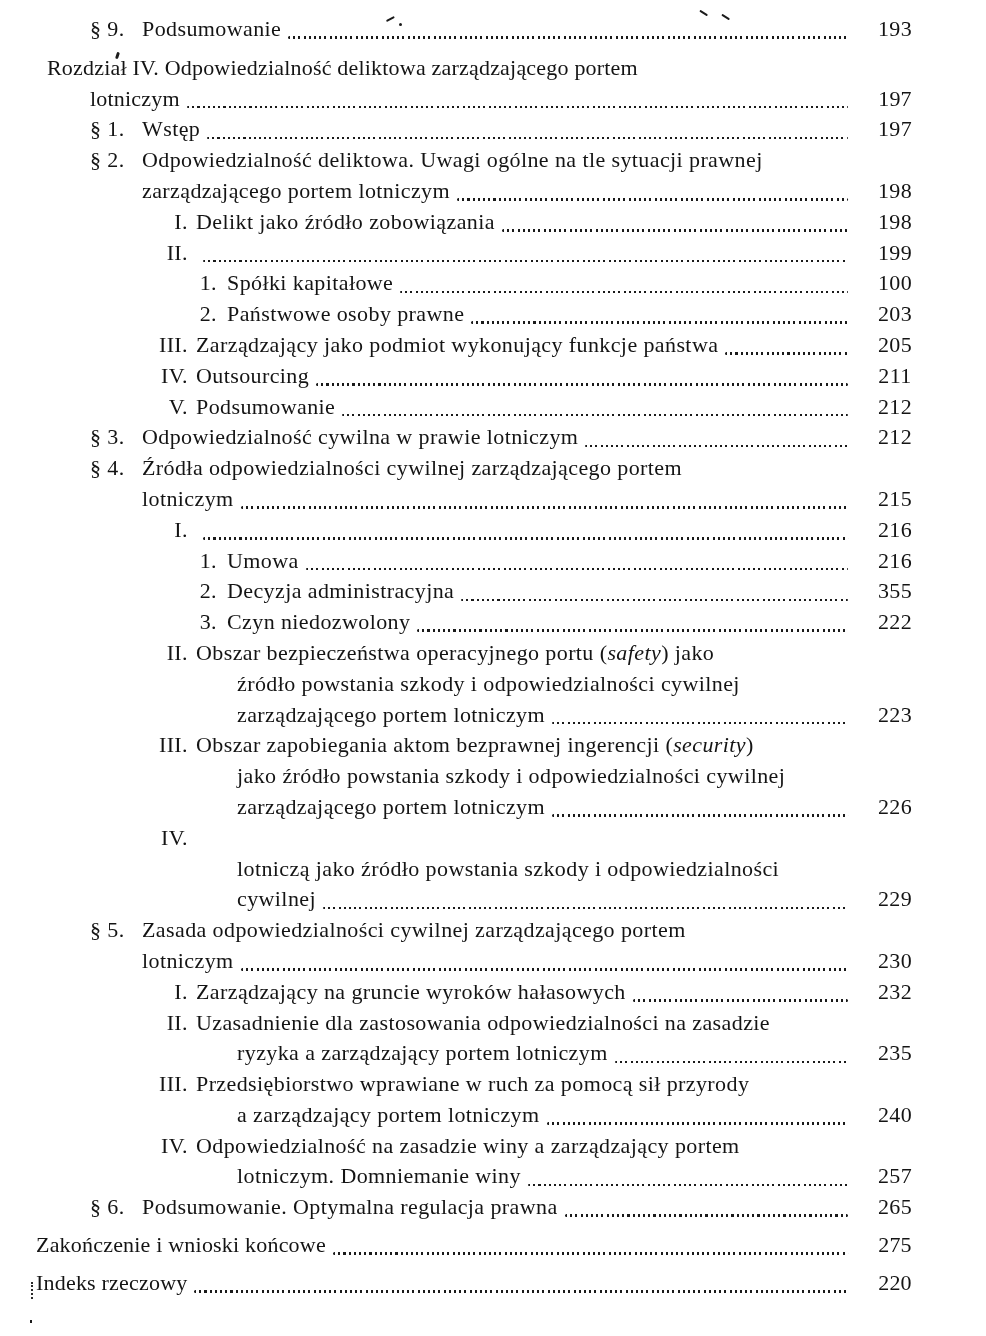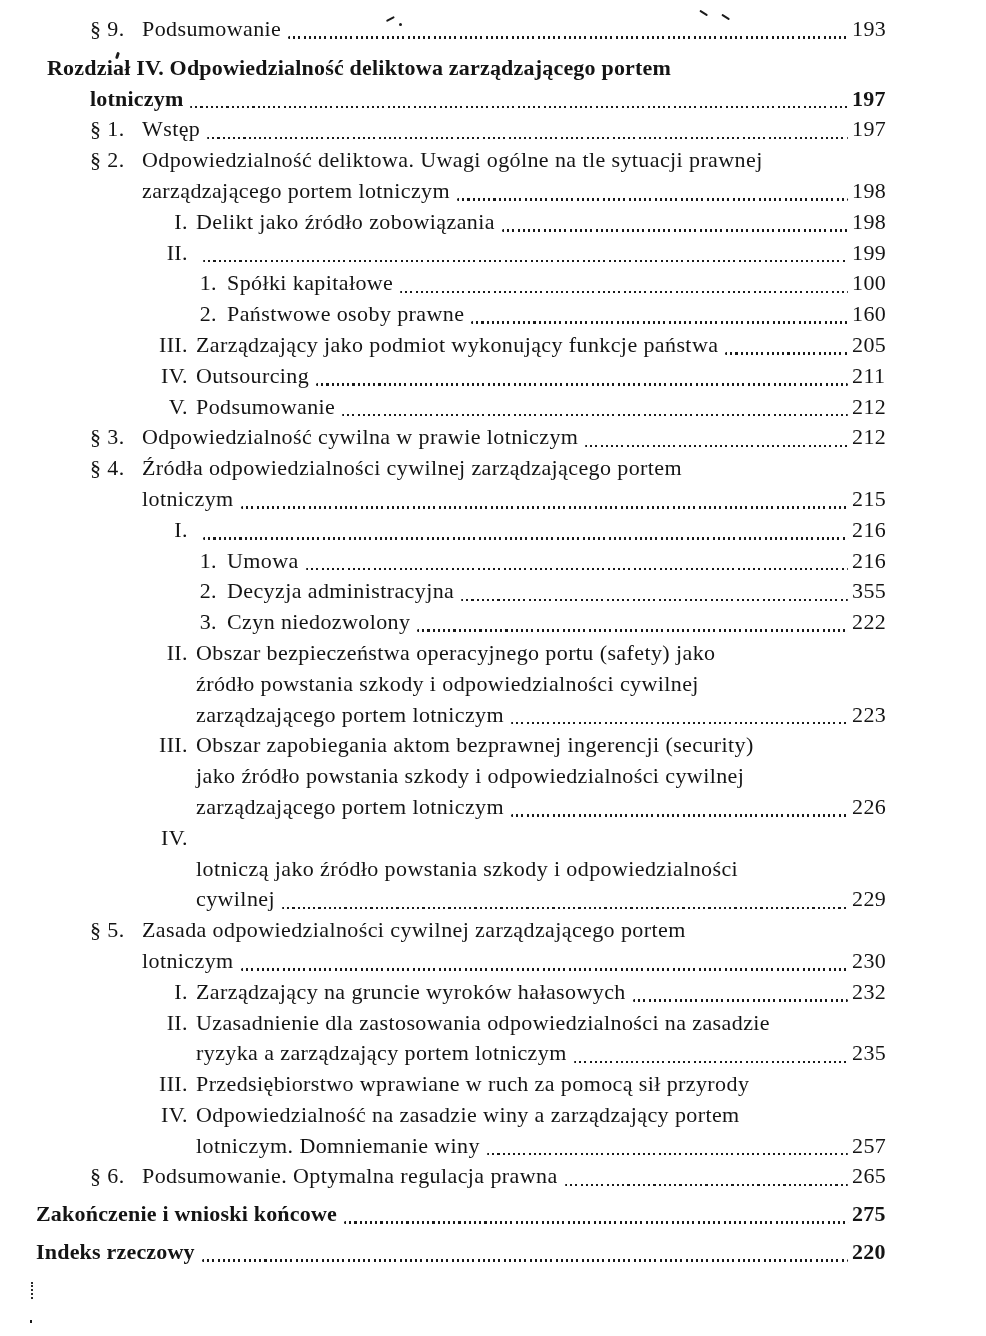--- a/index.html
+++ b/index.html
@@ -18,46 +18,46 @@
     color: #141414;
   }
   .row {
     display: flex;
     align-items: baseline;
     line-height: 30.8px;
     white-space: nowrap;
   }
   .row .label { flex: 0 0 auto; }
   .row .text  { flex: 0 0 auto; }
-  .italic { }
-  .bold { font-weight: 700; letter-spacing: 0.2px; }
+  .italic { font-style: italic; }
+  .bold { font-weight: 400; letter-spacing: 0.2px; }
 
   
   .indent-chapter      { padding-left: 47px;  margin-top: 8px; }
   .indent-chapter-cont { padding-left: 90px; }
   .indent-par          { padding-left: 90px; }
   .indent-par > .label    { flex: 0 0 44px; margin-right: 8px; }
   .indent-par-cont     { padding-left: 142px; }
   .indent-roman        { padding-left: 136px; }
   .indent-roman > .label  { flex: 0 0 52px; text-align: right; margin-right: 8px; }
-  .indent-roman-cont   { padding-left: 196px; }
+  .indent-roman-cont   { padding-left: 196px; margin-left: 41px; }
   .indent-arabic       { padding-left: 168px; }
   .indent-arabic > .label { flex: 0 0 49px; text-align: right; margin-right: 10px; }
   .indent-back         { padding-left: 36px; margin-top: 7px; }
 
   .leader {
     flex: 1 1 auto;
     min-width: 10px;
     align-self: flex-end;
     height: 2.6px;
     margin: 0 4px 6px 7px;
     background: repeating-linear-gradient(to right, #1a1a1a 0 2.1px, transparent 2.1px 5.2px);
     border-radius: 2px;
   }
-  .page-num { flex: 0 0 86px; text-align: left; }
+  .page-num { flex: 0 0 86px; text-align: center; }
 
   
   .noise { position: absolute; background: #1b1b1b; }
   .noise.tick { width: 9px; height: 2.4px; border-radius: 2px; }
   #n1  { left: 386px; top: 18px;  transform: rotate(-28deg); }
   #n1b { left: 399px; top: 23px;  width: 3px; height: 3px; border-radius: 50%; }
   #n2a { left: 699px; top: 12px;  transform: rotate(32deg); }
   #n2b { left: 721px; top: 16px;  transform: rotate(32deg); }
   #n3  { left: 116px; top: 52px;  width: 3px; height: 7px; transform: rotate(18deg); border-radius: 1.5px; }
   #n4  { left: 31px;  top: 1282px; width: 0; height: 17px; background: none; border-left: 2px dotted #2a2a2a; }
@@ -116,21 +116,21 @@
       <div class="row indent-arabic">
     <span class="label">1.</span>
     <span class="text"><span>Spółki kapitałowe</span></span>
     <span class="leader"></span>
     <span class="page-num">100</span>
   </div>
       <div class="row indent-arabic">
     <span class="label">2.</span>
     <span class="text"><span>Państwowe osoby prawne</span></span>
     <span class="leader"></span>
-    <span class="page-num">160</span>
+    <span class="page-num">203</span>
   </div>
       <div class="row indent-roman">
     <span class="label">III.</span>
     <span class="text"><span>Zarządzający jako podmiot wykonujący funkcje państwa</span></span>
     <span class="leader"></span>
     <span class="page-num">205</span>
   </div>
       <div class="row indent-roman">
     <span class="label">IV.</span>
     <span class="text"><span>Outsourcing</span></span>
@@ -255,20 +255,26 @@
       <div class="row indent-roman-cont">
 
     <span class="text"><span>ryzyka a zarządzający portem lotniczym</span></span>
     <span class="leader"></span>
     <span class="page-num">235</span>
   </div>
       <div class="row indent-roman">
     <span class="label">III.</span>
     <span class="text"><span>Przedsiębiorstwo wprawiane w ruch za pomocą sił przyrody</span></span>
 
+  </div>
+      <div class="row indent-roman-cont">
+
+    <span class="text"><span>a zarządzający portem lotniczym</span></span>
+    <span class="leader"></span>
+    <span class="page-num">240</span>
   </div>
       <div class="row indent-roman">
     <span class="label">IV.</span>
     <span class="text"><span>Odpowiedzialność na zasadzie winy a zarządzający portem</span></span>
 
   </div>
       <div class="row indent-roman-cont">
 
     <span class="text"><span>lotniczym. Domniemanie winy</span></span>
     <span class="leader"></span>

